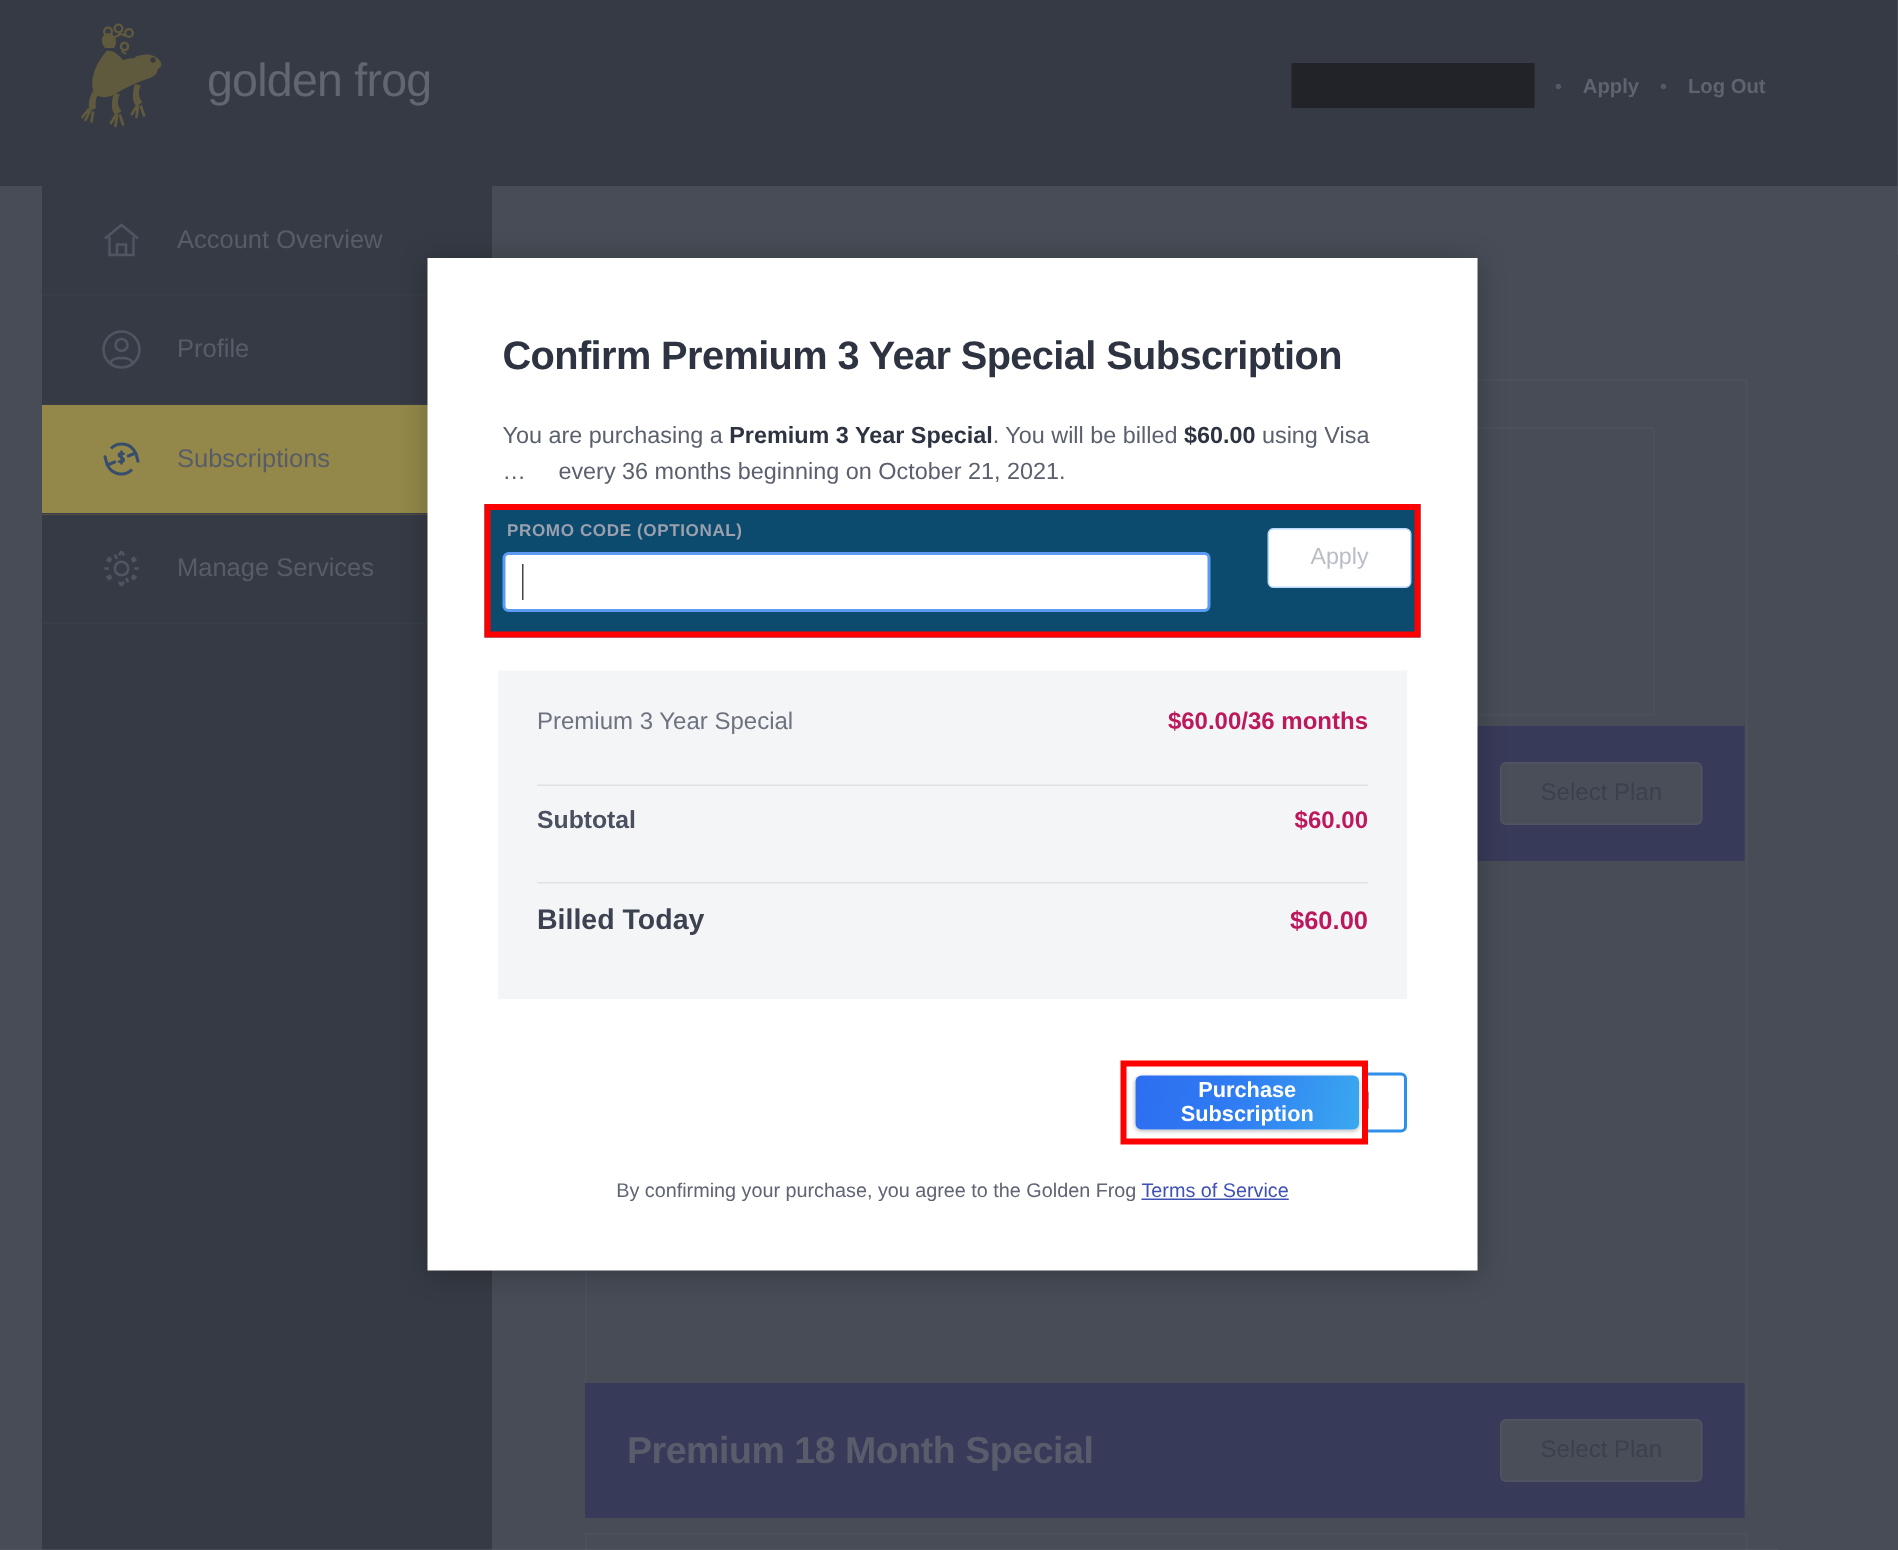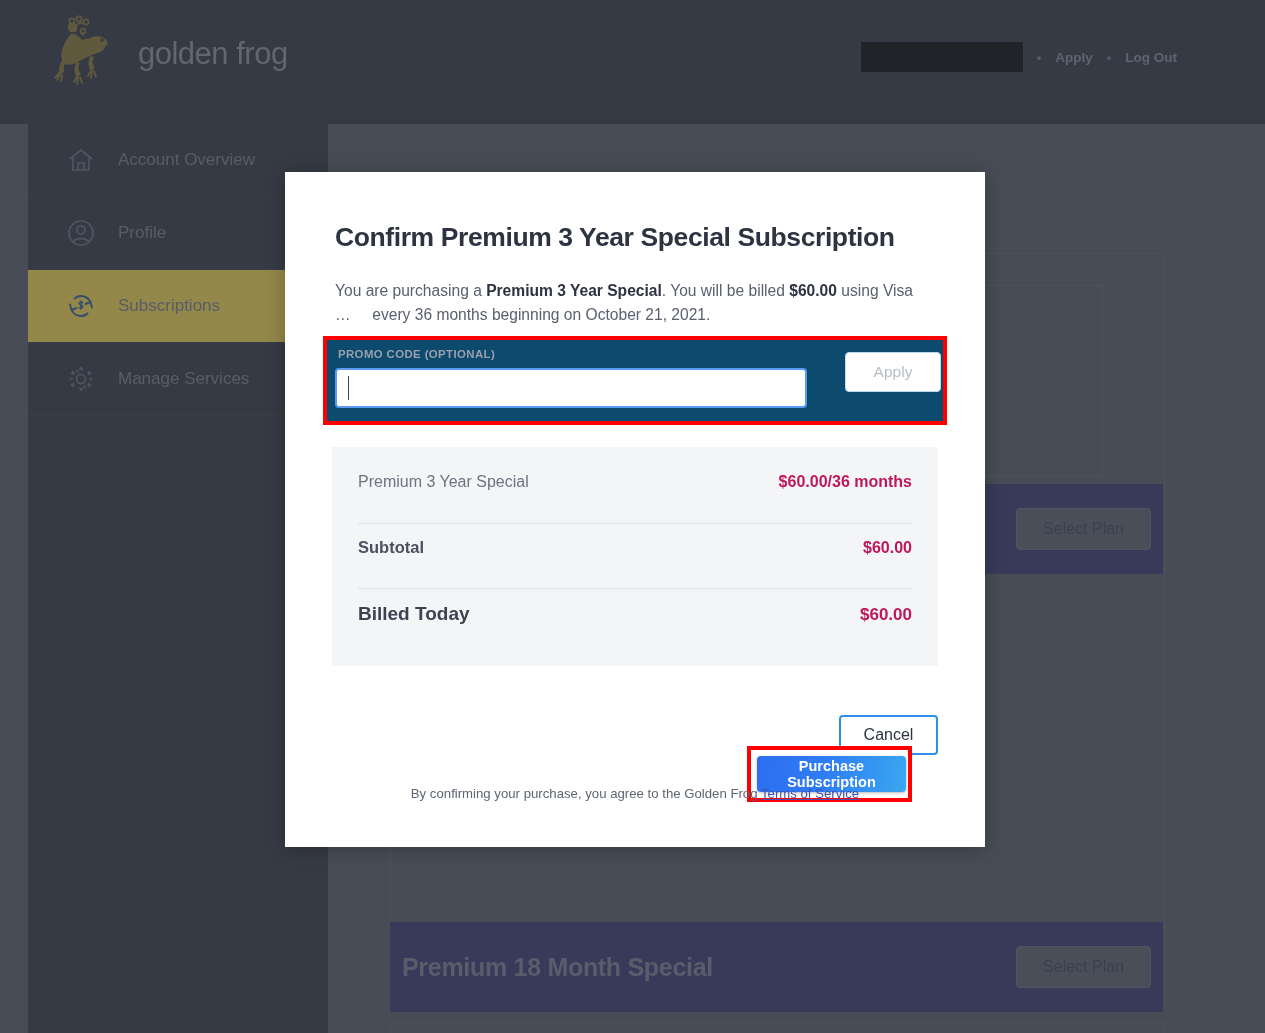--- a/index.html
+++ b/index.html
@@ -60,21 +60,21 @@
     position: absolute; left: 62px; top: 129px; width: 775px; height: 750px;
     border: 1px solid #636874;
   }
   .inner-box {
     position: absolute; left: 62px; top: 161px; width: 713px; height: 192px;
     border: 1px solid #636874;
   }
   .plan-bar {
     position: absolute; background: #33336b;
     display: flex; align-items: center; justify-content: space-between;
-    padding: 0 12px;
+    padding: 0 28px;
   }
   .plan-bar.one { left: 62px; top: 360px; width: 773px; height: 90px; }
   .plan-bar.two { left: 62px; top: 798px; width: 773px; height: 90px; }
   .plan-title {
     font-size: 25px; font-weight: bold; color: #7a7f92; letter-spacing: -0.3px;
   }
   .plan-btn {
     background: #5b606c; border: 1px solid #6b7080; border-radius: 4px;
     color: #3b4050; font-size: 16px; padding: 11px 26px;
   }
@@ -154,21 +154,21 @@
     position: absolute; left: 332px; top: 714px; width: 606px; height: 42px;
     display: flex; justify-content: flex-end; align-items: center; gap: 0;
   }
   .cancel-btn {
     width: 99px; height: 40px; background: #fff;
     border: 2px solid #2e90e8; border-radius: 4px;
     color: #2b3240; font-size: 16px;
     font-family: "Liberation Sans", sans-serif;
   }
   .purchase-hl {
-    position: absolute; left: 747px; top: 746px; width: 165px; height: 56px;
+    position: absolute; left: 747px; top: 707px; width: 165px; height: 56px;
     border: 4px solid #ff0000; background: #fff;
   }
   .purchase-btn {
     position: absolute; left: 6px; top: 6px; width: 149px; height: 36px;
     border: 0; border-radius: 4px;
     background: linear-gradient(100deg, #2d6ef0 0%, #2f7cf3 45%, #3aa8f0 100%);
     color: #fff; font-size: 14.5px; font-weight: bold;
     font-family: "Liberation Sans", sans-serif;
     box-shadow: 0 1px 3px rgba(0,0,0,0.28);
   }

